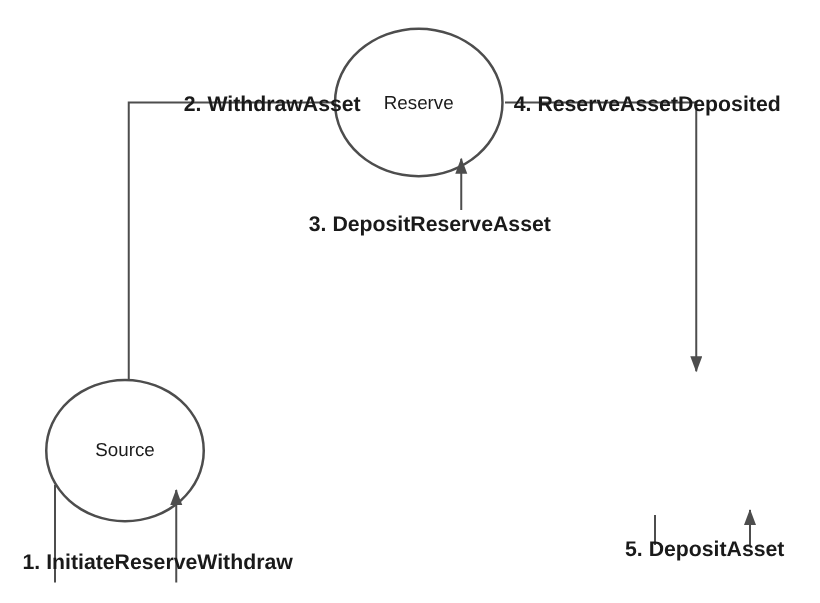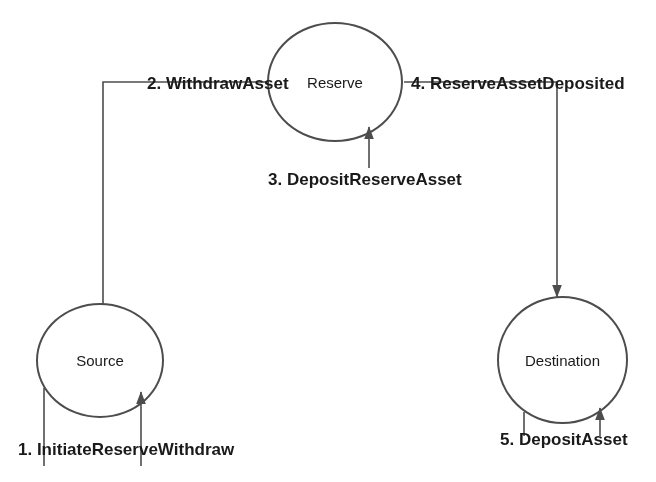--- a/index.html
+++ b/index.html
@@ -73,27 +73,24 @@
   </svg>
 
   <div class="node" style="left:267px; top:22px; width:136px; height:120px;">
     <span>Reserve</span>
   </div>
 
   <div class="node" style="left:36px; top:303px; width:128px; height:115px;">
     <span>Source</span>
   </div>
 
-  <div class="node" style="left:497px; top:296px; width:131px; height:128px;">
-    <span>Destination</span>
-  </div>
 
   <div class="edge-label" style="left:18px; top:440px;">1. InitiateReserveWithdraw</div>
 
   <div class="edge-label" style="left:147px; top:74px;">2. WithdrawAsset</div>
 
-  <div class="edge-label" style="left:247px; top:170px;margin-left:21px;">3. DepositReserveAsset</div>
+  <div class="edge-label" style="left:247px; top:170px;">3. DepositReserveAsset</div>
 
   <div class="edge-label" style="left:411px; top:74px;text-align:right;">4. ReserveAssetDeposited</div>
 
   <div class="edge-label" style="left:500px; top:430px;">5. DepositAsset</div>
 
 </div>
 
 </body></html>

